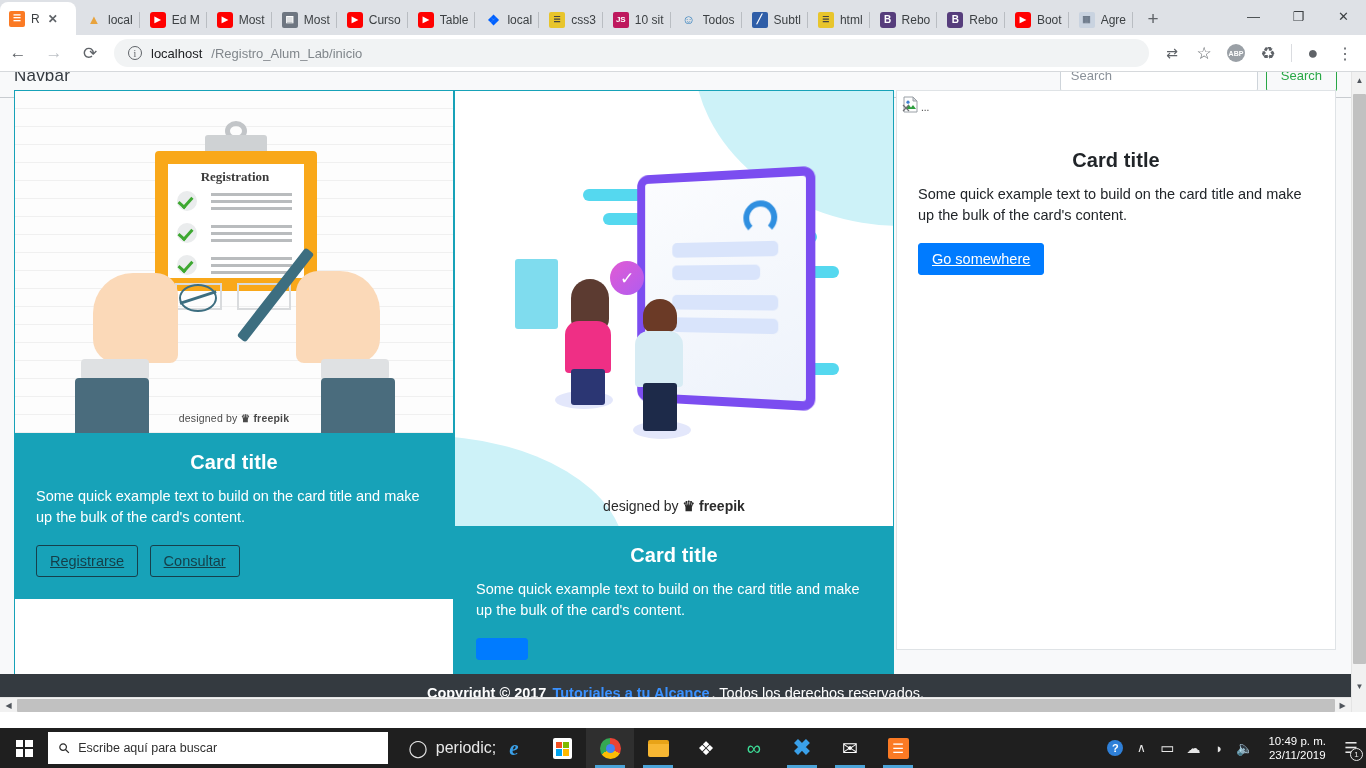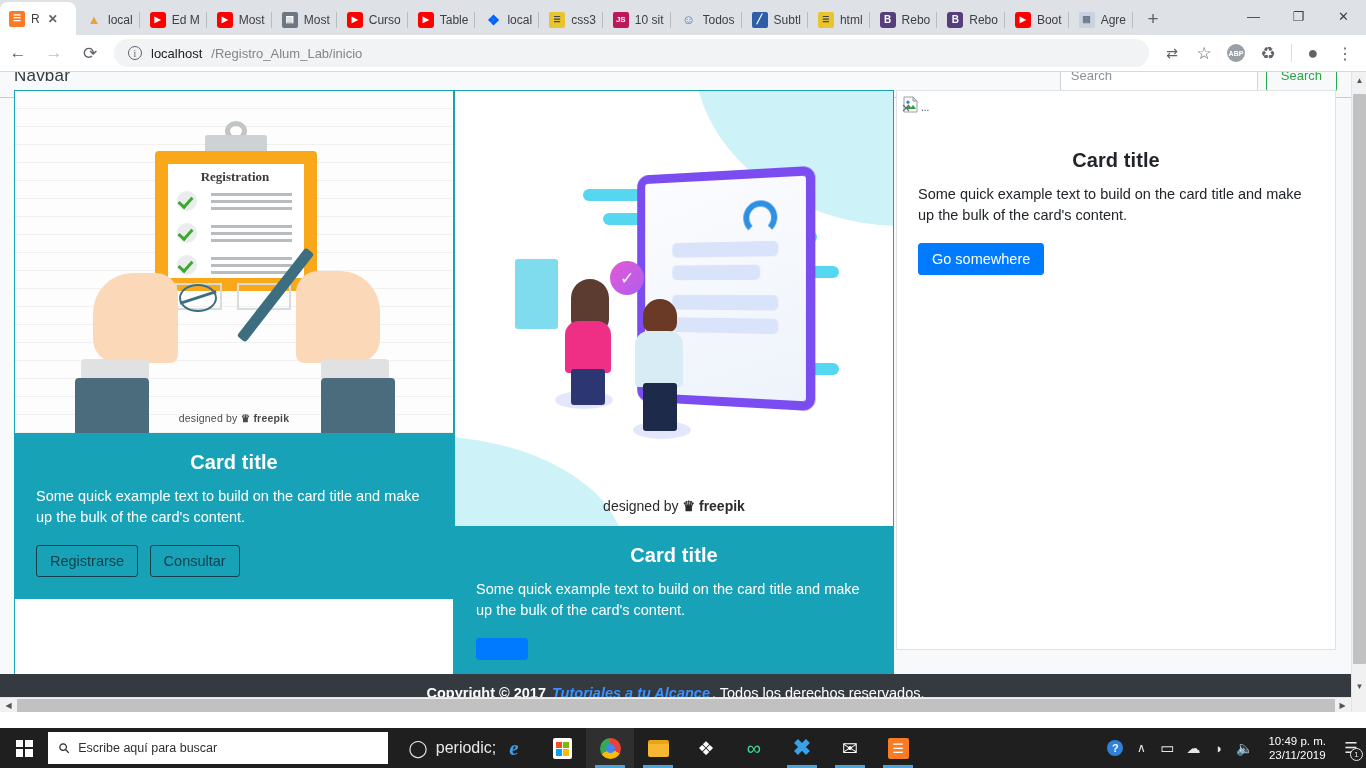--- a/index.html
+++ b/index.html
@@ -126,20 +126,21 @@
   .card.teal-body .card-body { background: #17a2b8; color: #fff; }
   .card-title { font-size: 20px; font-weight: bold; margin-bottom: 12px;
                 color: inherit; letter-spacing: .1px; text-align: center; }
   .card.plain .card-title { color: #212529; }
   .card-text { font-size: 14.5px; line-height: 1.48; margin-bottom: 16px; }
   .card.plain .card-text { color: #212529; }
   .btn {
     display: inline-block; font-size: 14.5px; padding: 7px 13px;
     border-radius: 3px; font-family: "Liberation Sans", sans-serif;
     cursor: pointer;
+    text-decoration: underline;
   }
   .btn-outline {
     background: transparent; border: 1px solid #16404c; color: #143f49;
     margin-right: 7px;
   }
   .btn-primary { background: #007bff; border: 1px solid #007bff; color: #fff; }
 
   
   .illus1 { height: 342px; background: #84cc16; }
   .ruled { position:absolute; inset:0; background:
@@ -205,21 +206,21 @@
 
   
   .sitefooter {
     position: absolute; left: 0; bottom: 0; width: 1351px; height: 38px;
     background: #343a40; color: #ffffff;
     display: flex; align-items: center; justify-content: center;
     font-size: 14.5px;
   }
   .sitefooter .fbold { font-weight: bold; }
   .sitefooter .flink { color: #3a91ff; font-weight: bold; text-decoration: none;
-                       margin: 0 2px; font-style: italic; }
+                       margin: 0 2px; }
 
   
   .vscroll {
     position:absolute; top:72px; right:0; width:15px; height:640px;
     background:#f1f1f1; border-left:1px solid #e4e4e4;
   }
   .vthumb { position:absolute; top:22px; left:1px; width:13px; height:570px;
             background:#c1c1c1; border-radius:1px; }
   .vsb-arrow { position:absolute; left:0; width:15px; height:17px;
                display:flex; align-items:center; justify-content:center;

